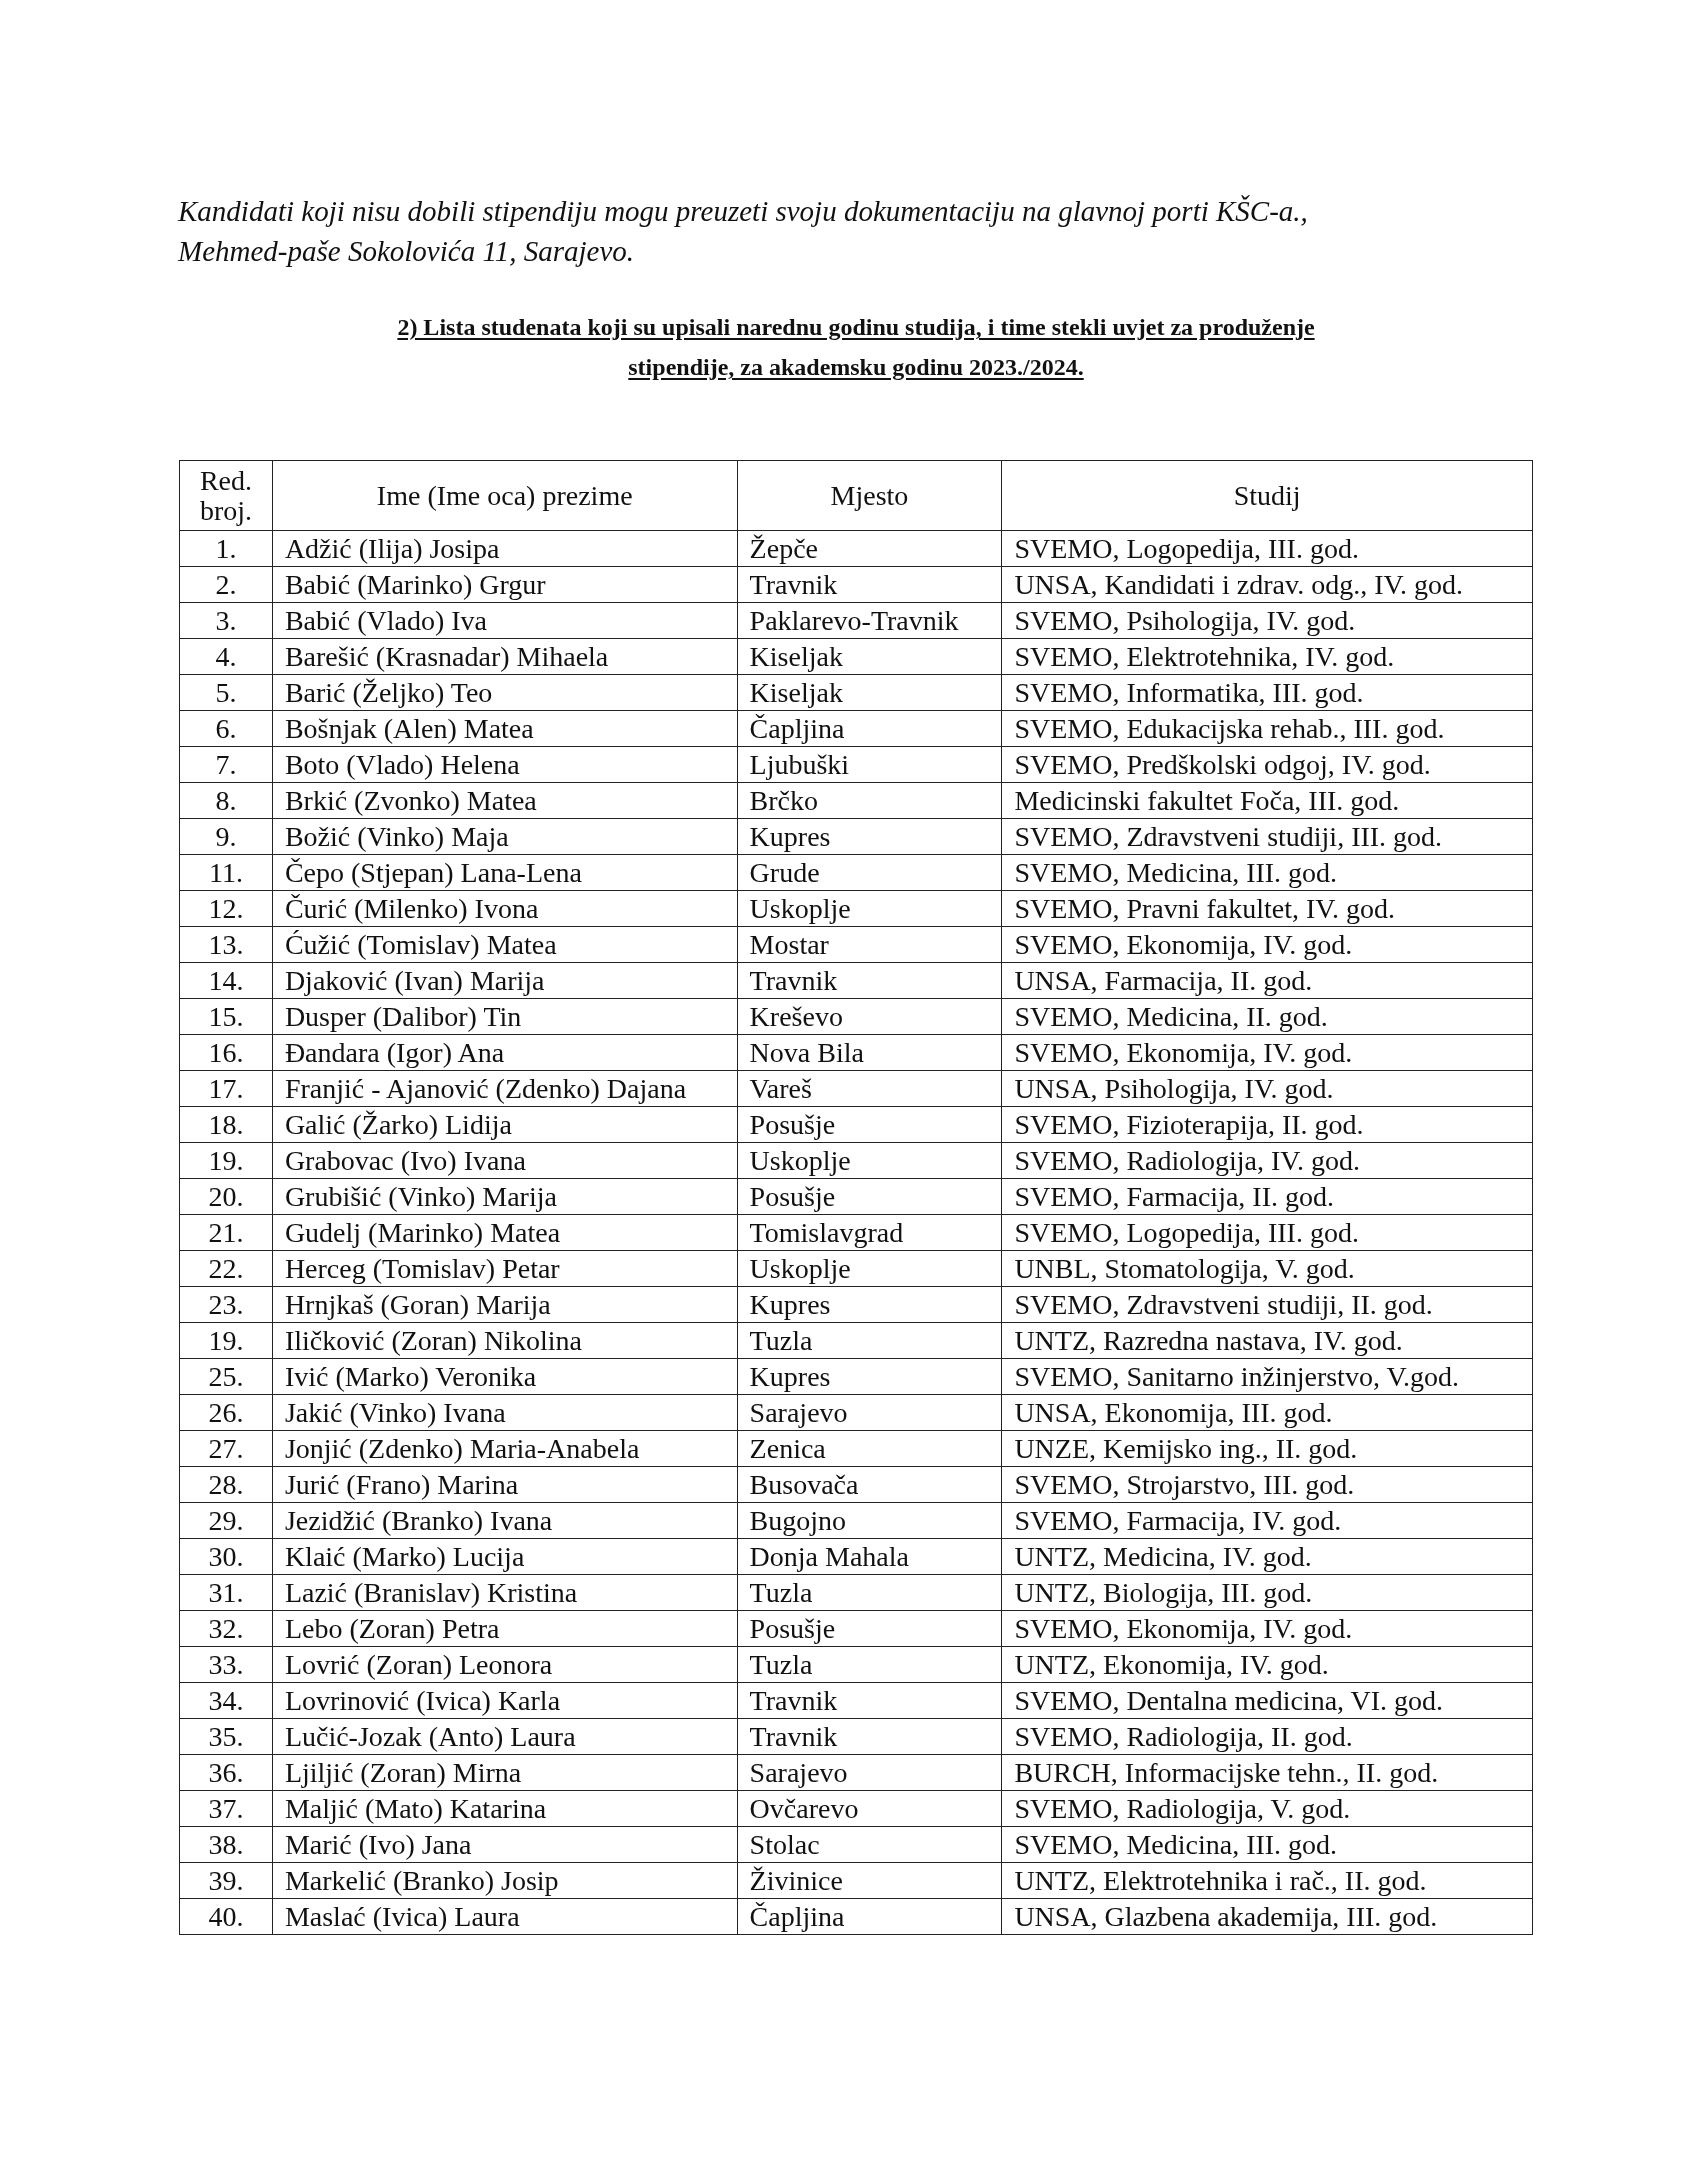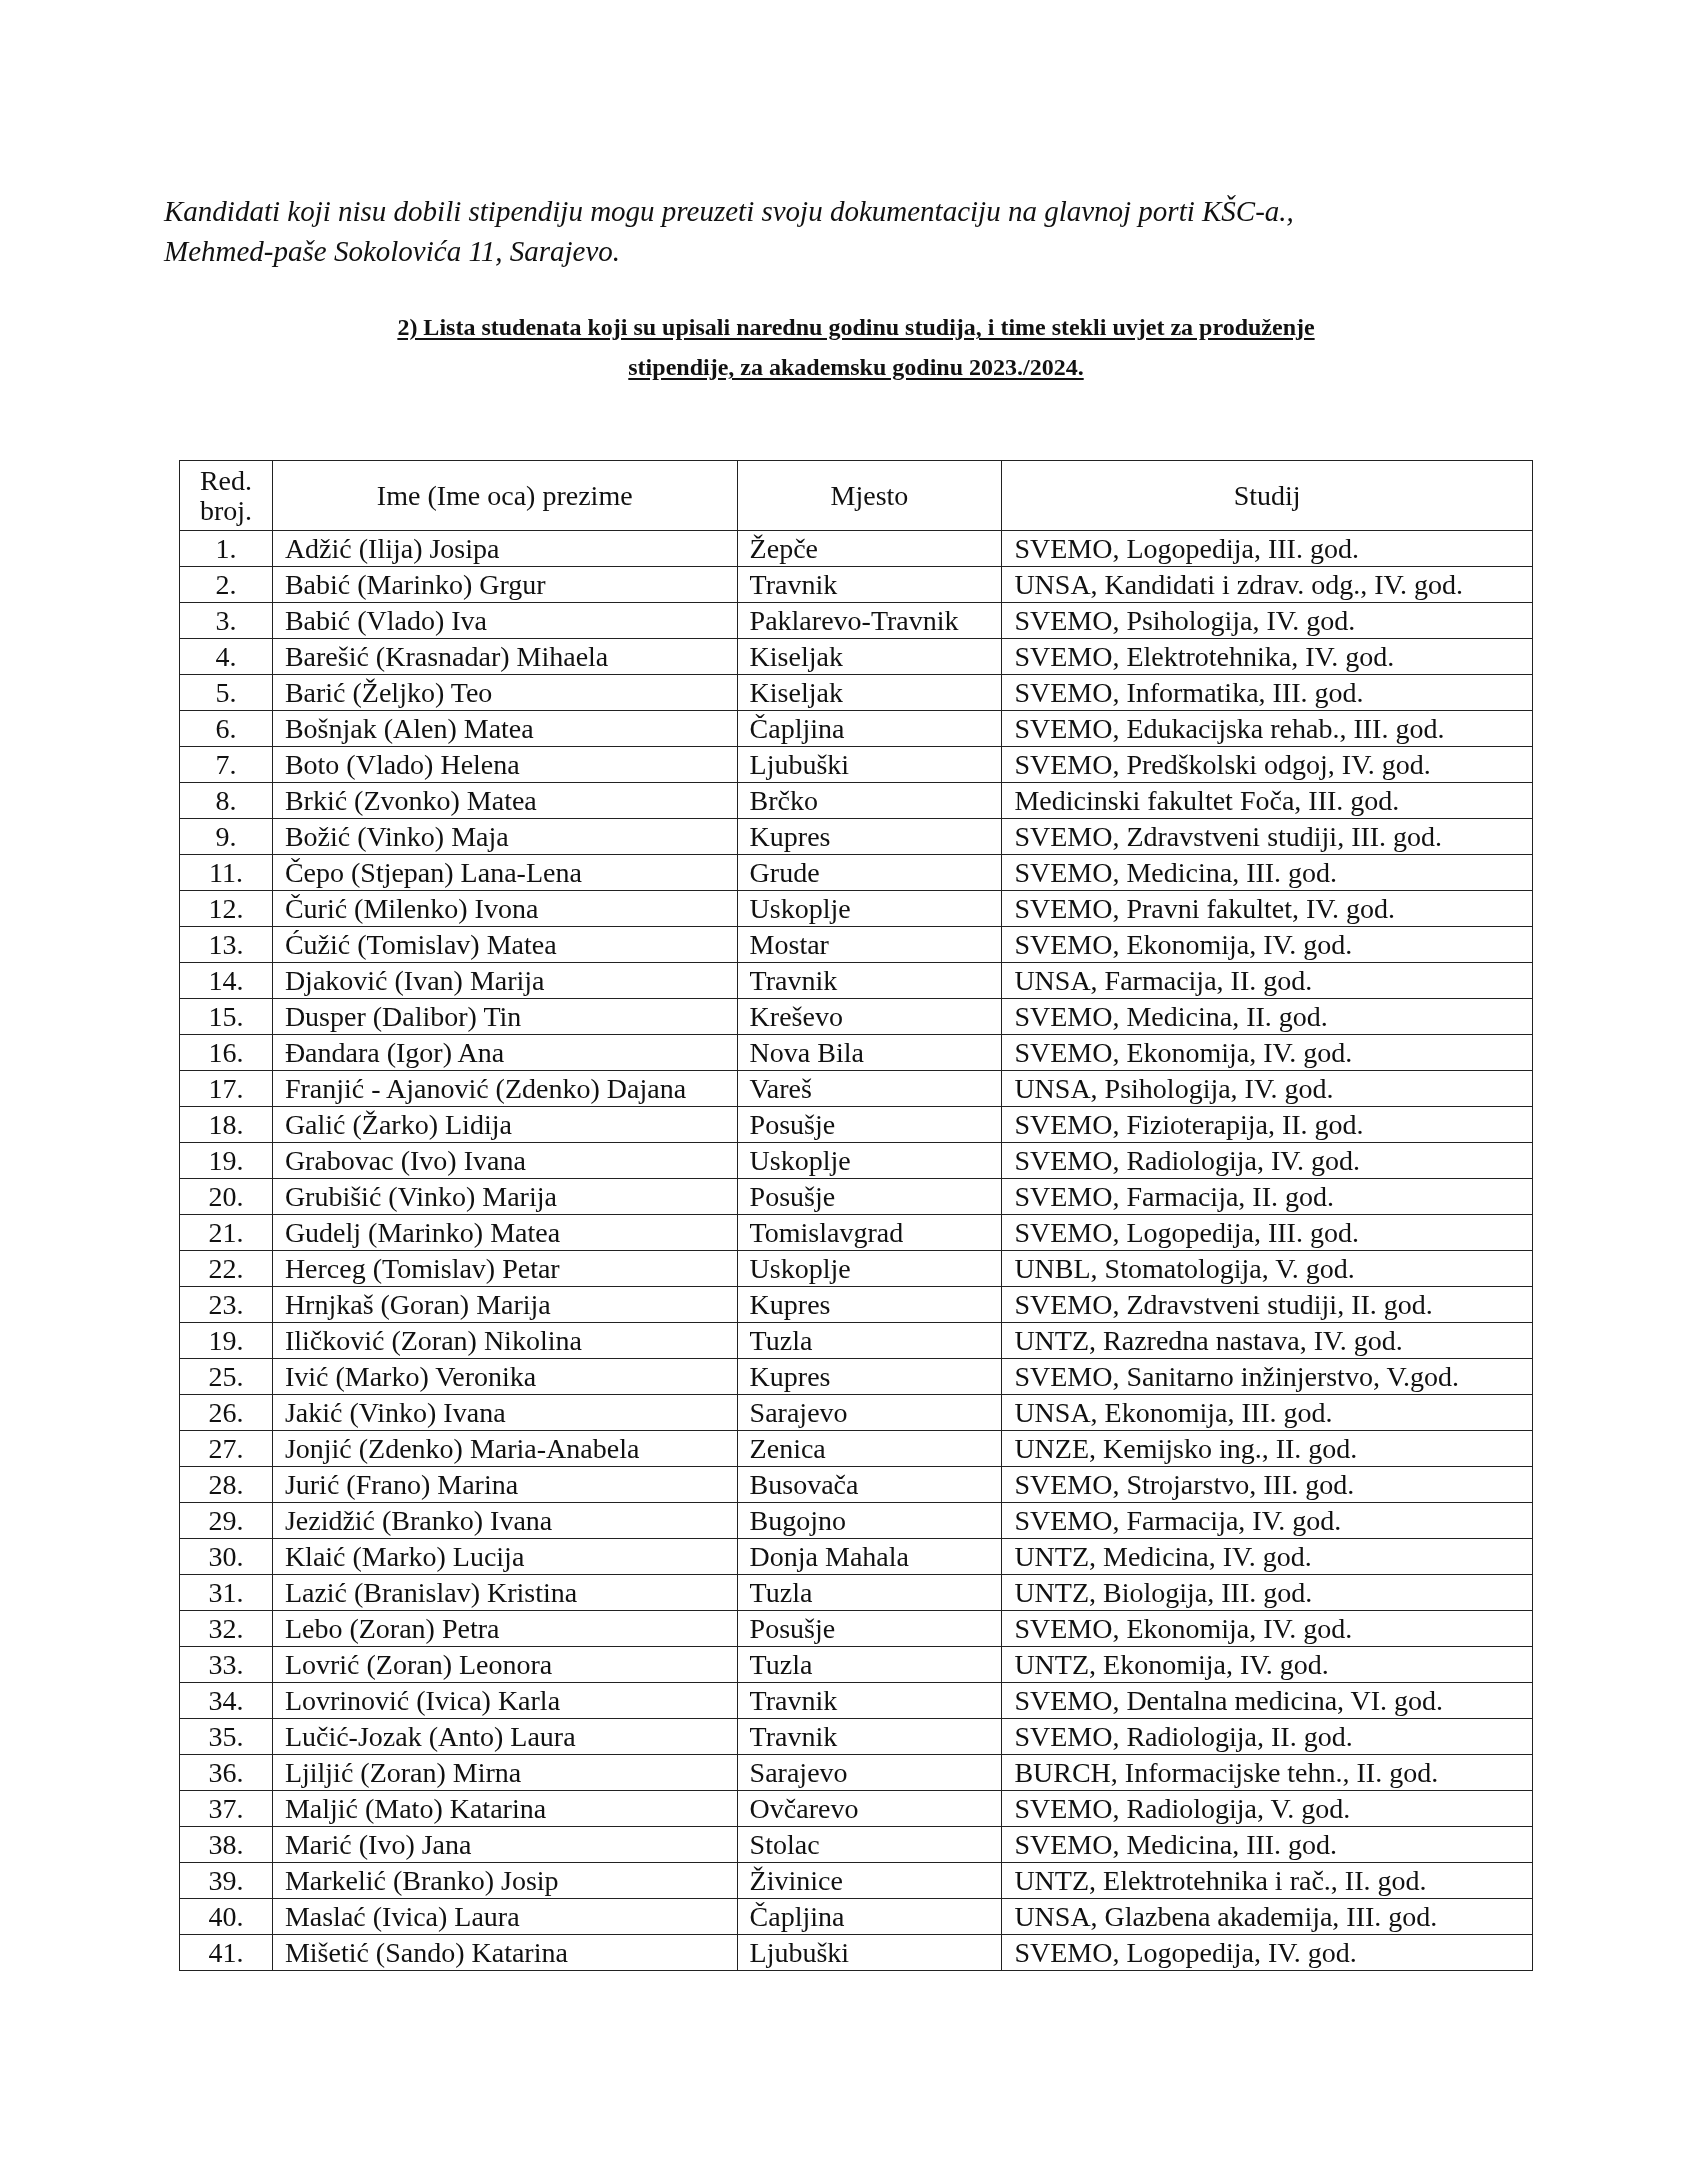--- a/index.html
+++ b/index.html
@@ -1,18 +1,18 @@
 <!DOCTYPE html>
 <html><head>
 <meta charset="utf-8">
 <style>
   html, body { margin: 0; padding: 0; background: #ffffff; }
   body { width: 1683px; height: 2178px; position: relative; font-family: "Liberation Serif", serif; color: #111; }
   .intro {
-    position: absolute; left: 164px; top: 191px; width: 1366px;
+    position: absolute; left: 178px; top: 191px; width: 1366px;
     font-style: italic; font-size: 29px; line-height: 40px;
   }
   .heading {
     position: absolute; left: 178px; top: 307px; width: 1356px;
     text-align: center; font-weight: bold; font-size: 24px; line-height: 40px;
     text-decoration: underline; text-underline-offset: 3px;
   }
   table.list {
     position: absolute; left: 179px; top: 460px; width: 1354px;
     border-collapse: collapse; font-size: 28px;
@@ -289,21 +289,15 @@
         <td>Markelić (Branko) Josip</td>
         <td>Živinice</td>
         <td>UNTZ, Elektrotehnika i rač., II. god.</td>
       </tr>
       <tr>
         <td class="no">40.</td>
         <td>Maslać (Ivica) Laura</td>
         <td>Čapljina</td>
         <td>UNSA, Glazbena akademija, III. god.</td>
       </tr>
-      <tr>
-        <td class="no">41.</td>
-        <td>Mišetić (Sando) Katarina</td>
-        <td>Ljubuški</td>
-        <td>SVEMO, Logopedija, IV. god.</td>
-      </tr>
     </tbody>
 </table>
 
 
 </body></html>

